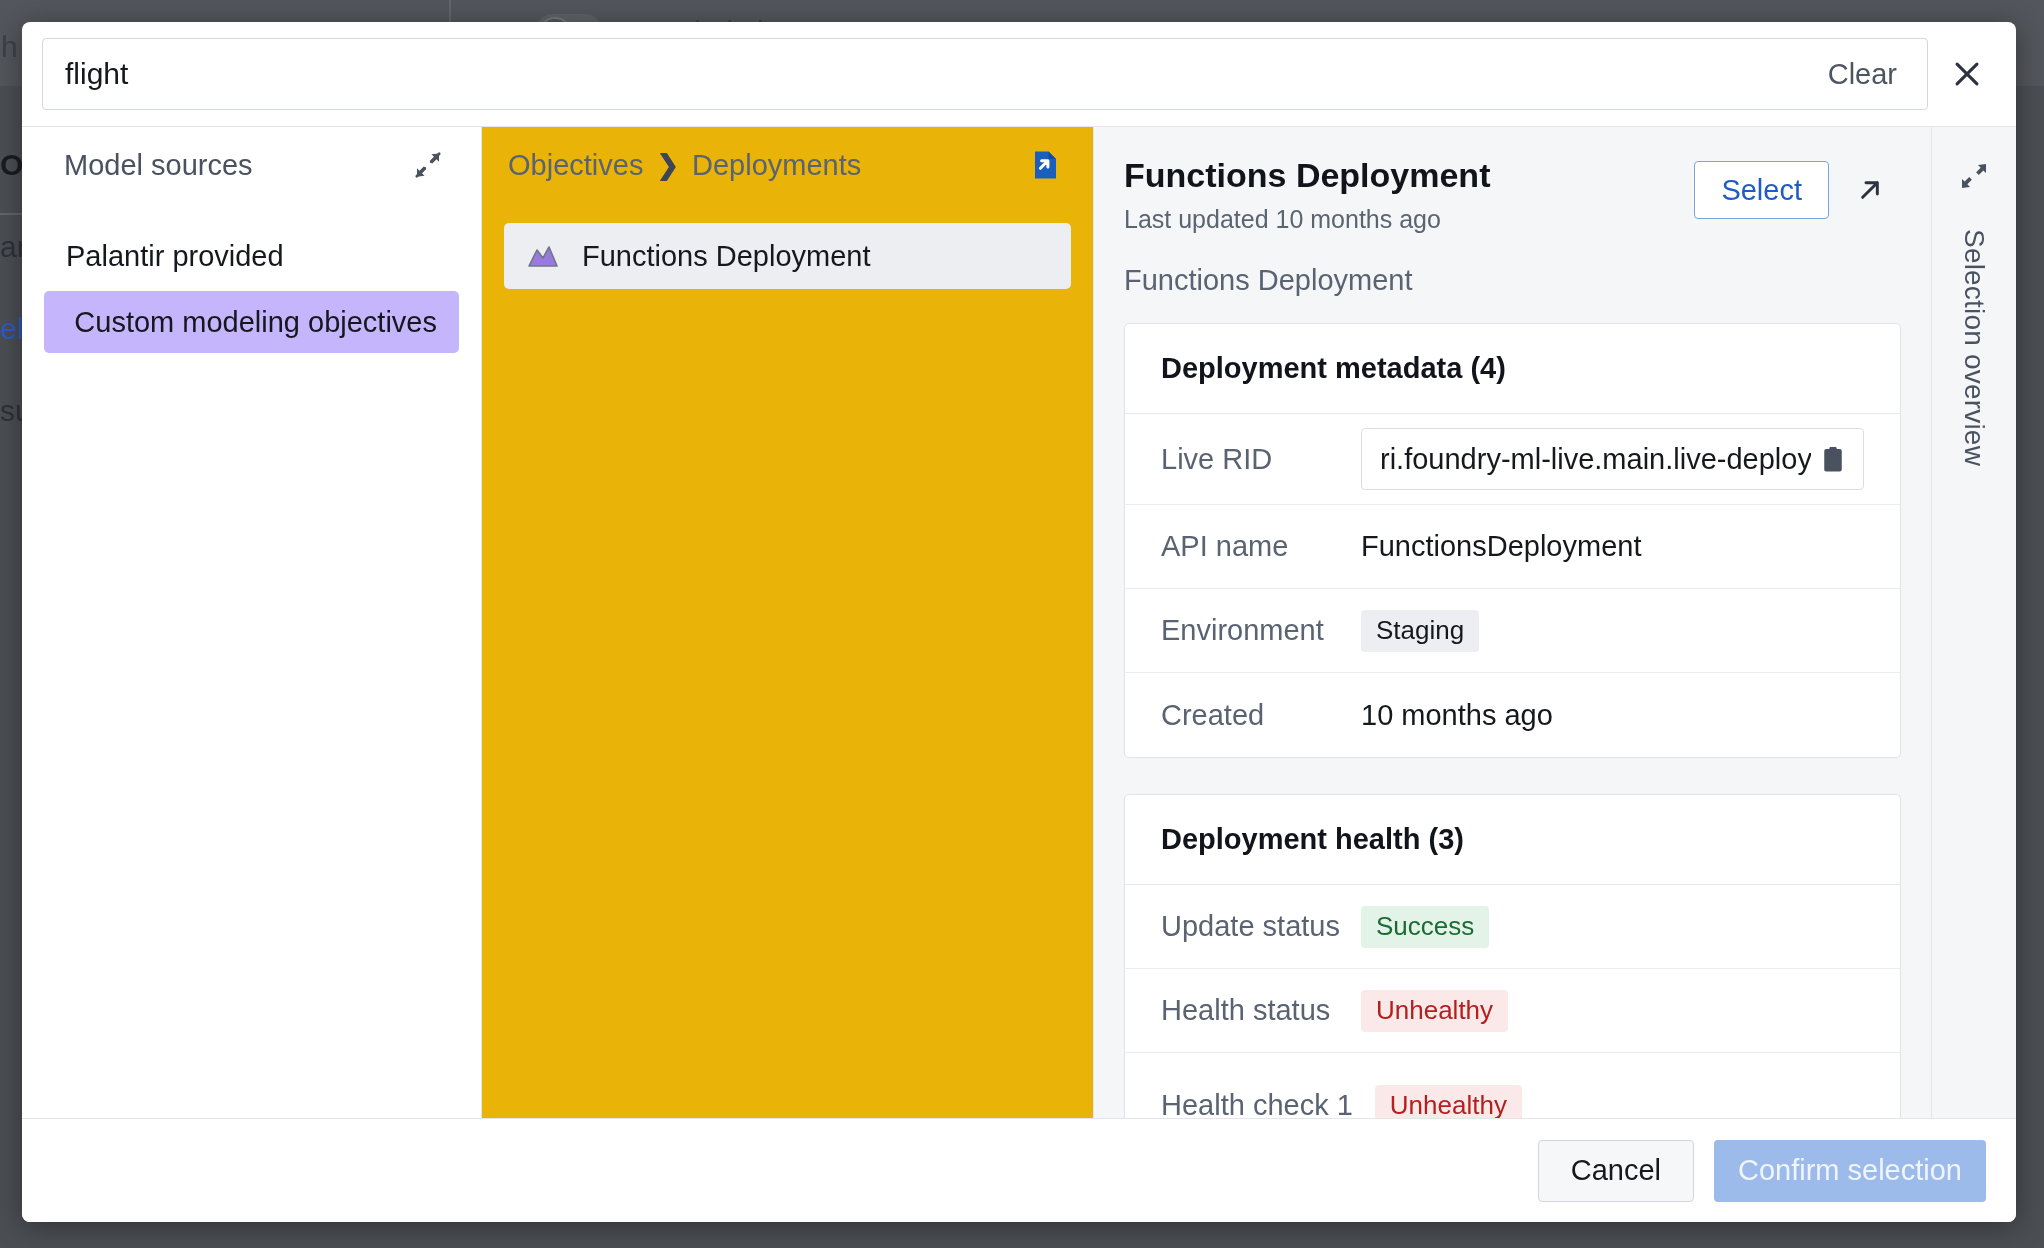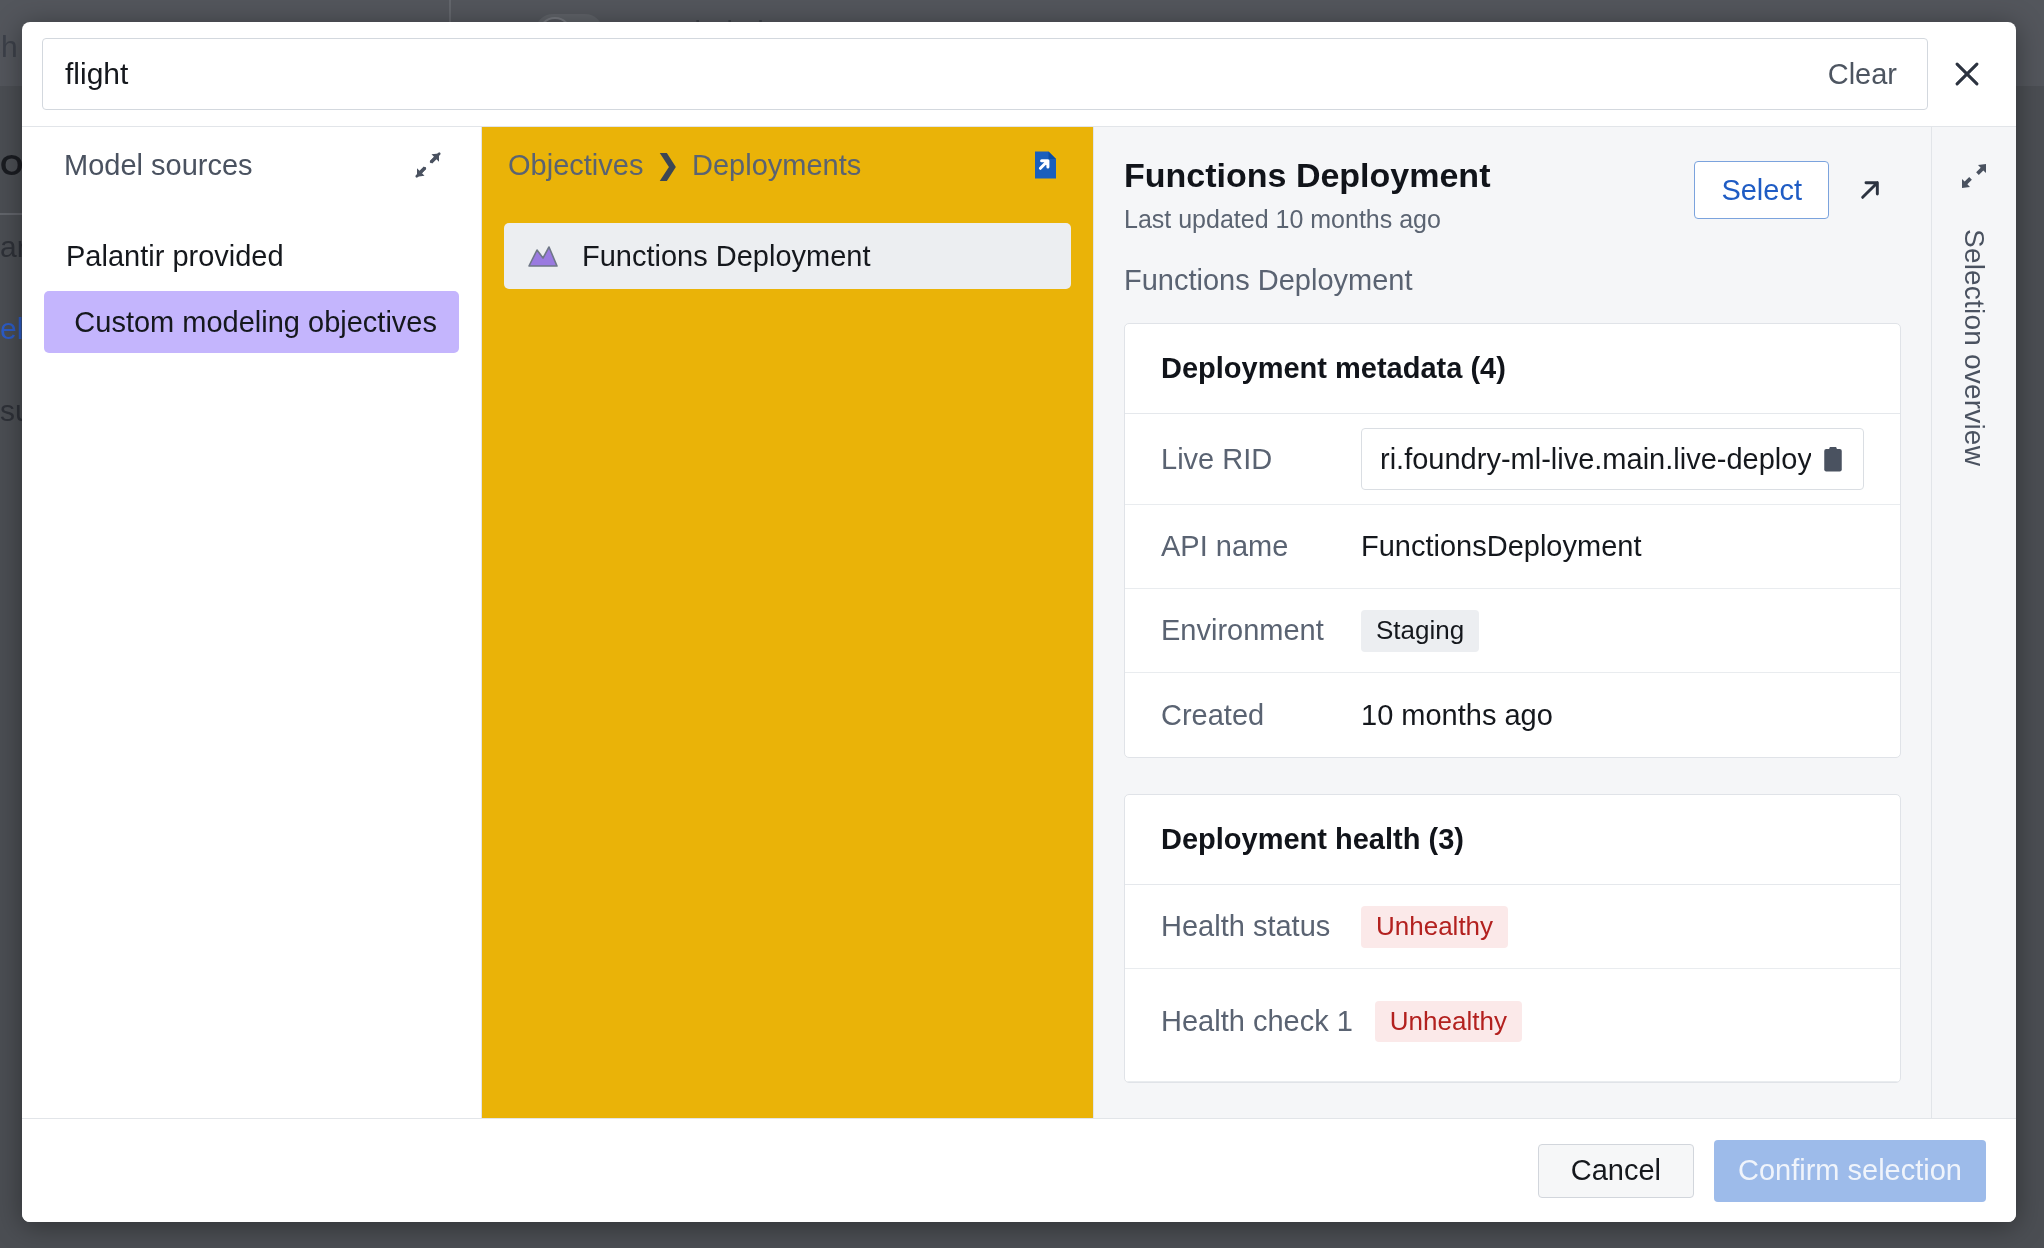--- a/index.html
+++ b/index.html
@@ -410,21 +410,21 @@
     flex: 0 0 104px;
     border-top: 1px solid #e2e5e9;
     display: flex;
     align-items: center;
     justify-content: flex-end;
     gap: 20px;
     padding: 0 30px;
     background: #fff;
   }
   #cancel-btn {
-    height: 54px;
+    height: 62px;
     padding: 0 32px;
     border: 1px solid #d2d6dc;
     border-radius: 4px;
     background: #f6f7f8;
     color: #15181d;
     font-size: 29px;
     font-family: "Liberation Sans", sans-serif;
     cursor: pointer;
   }
   #confirm-btn {
@@ -582,20 +582,26 @@
 
           <div class="kv-row">
             <div class="kv-key">Created</div>
             <div class="kv-val">10 months ago</div>
           </div>
         </div>
 
         <div class="card">
           <div class="card-title">Deployment health (3)</div>
 
+          <div class="kv-row">
+            <div class="kv-key">Update status</div>
+            <div class="kv-val">
+              <span class="tag tag-success">Success</span>
+            </div>
+          </div>
 
           <div class="kv-row">
             <div class="kv-key">Health status</div>
             <div class="kv-val">
               <span class="tag tag-danger">Unhealthy</span>
             </div>
           </div>
 
           <div class="health-row-stack">
             <div class="health-head">

